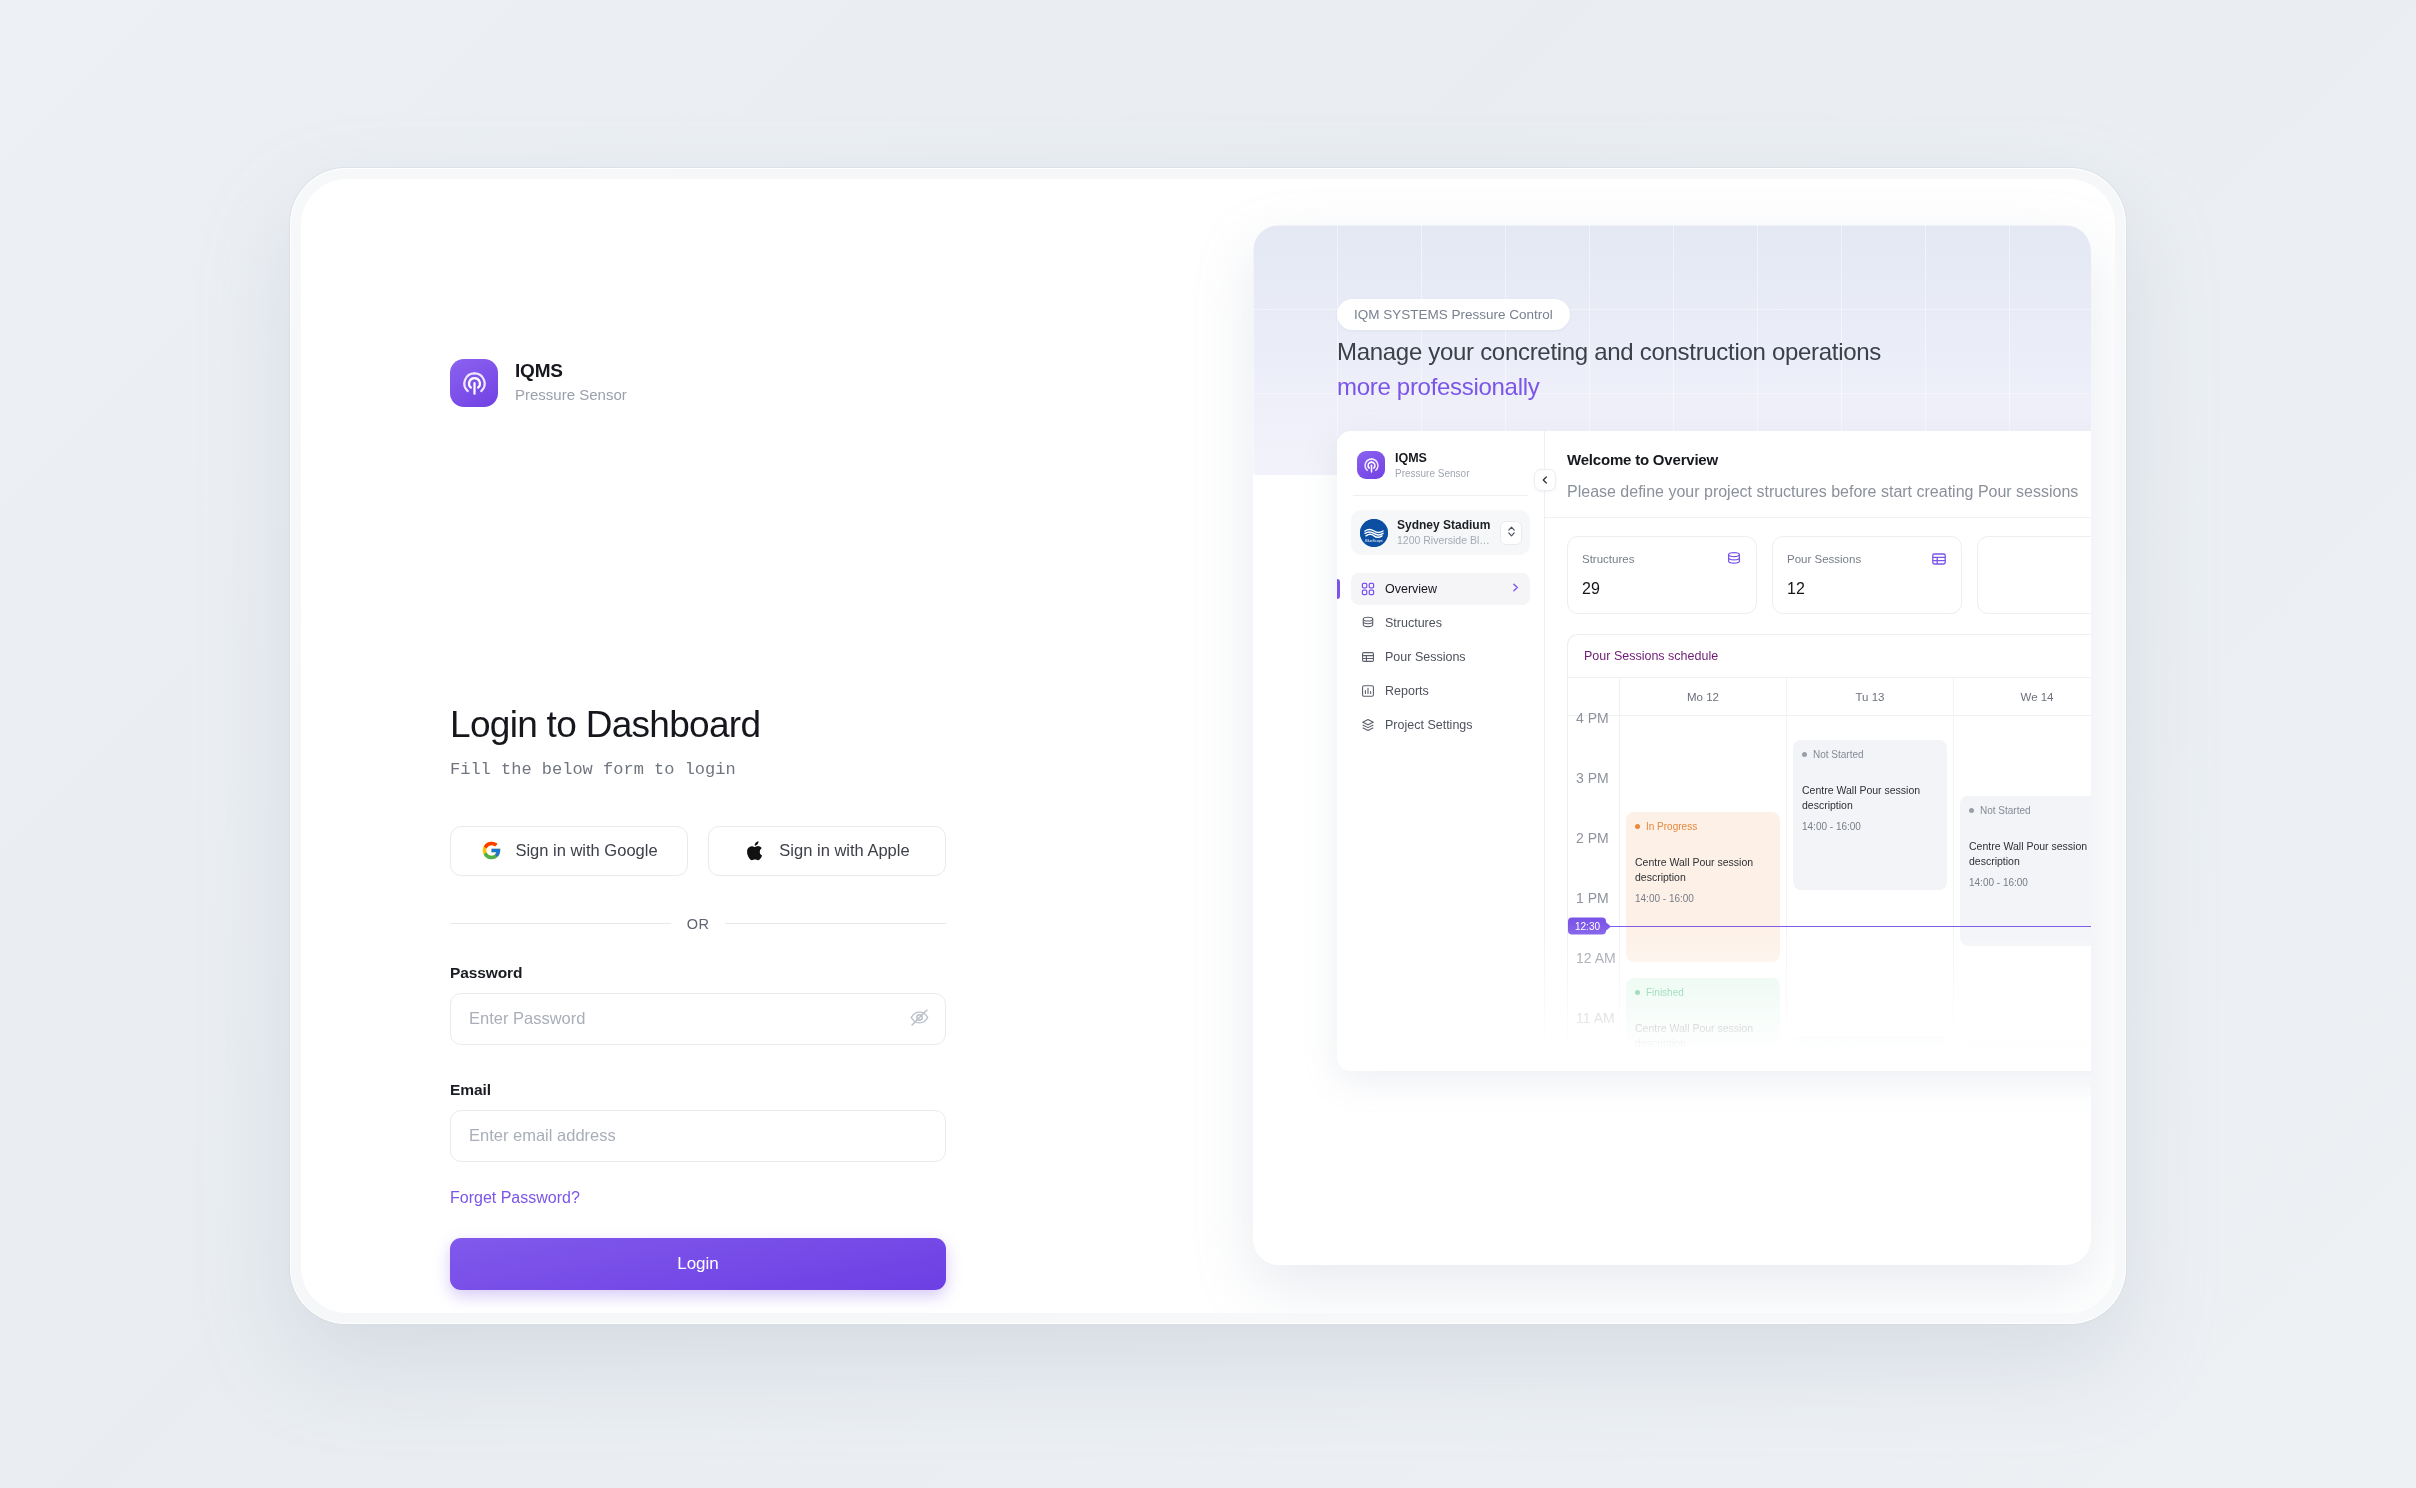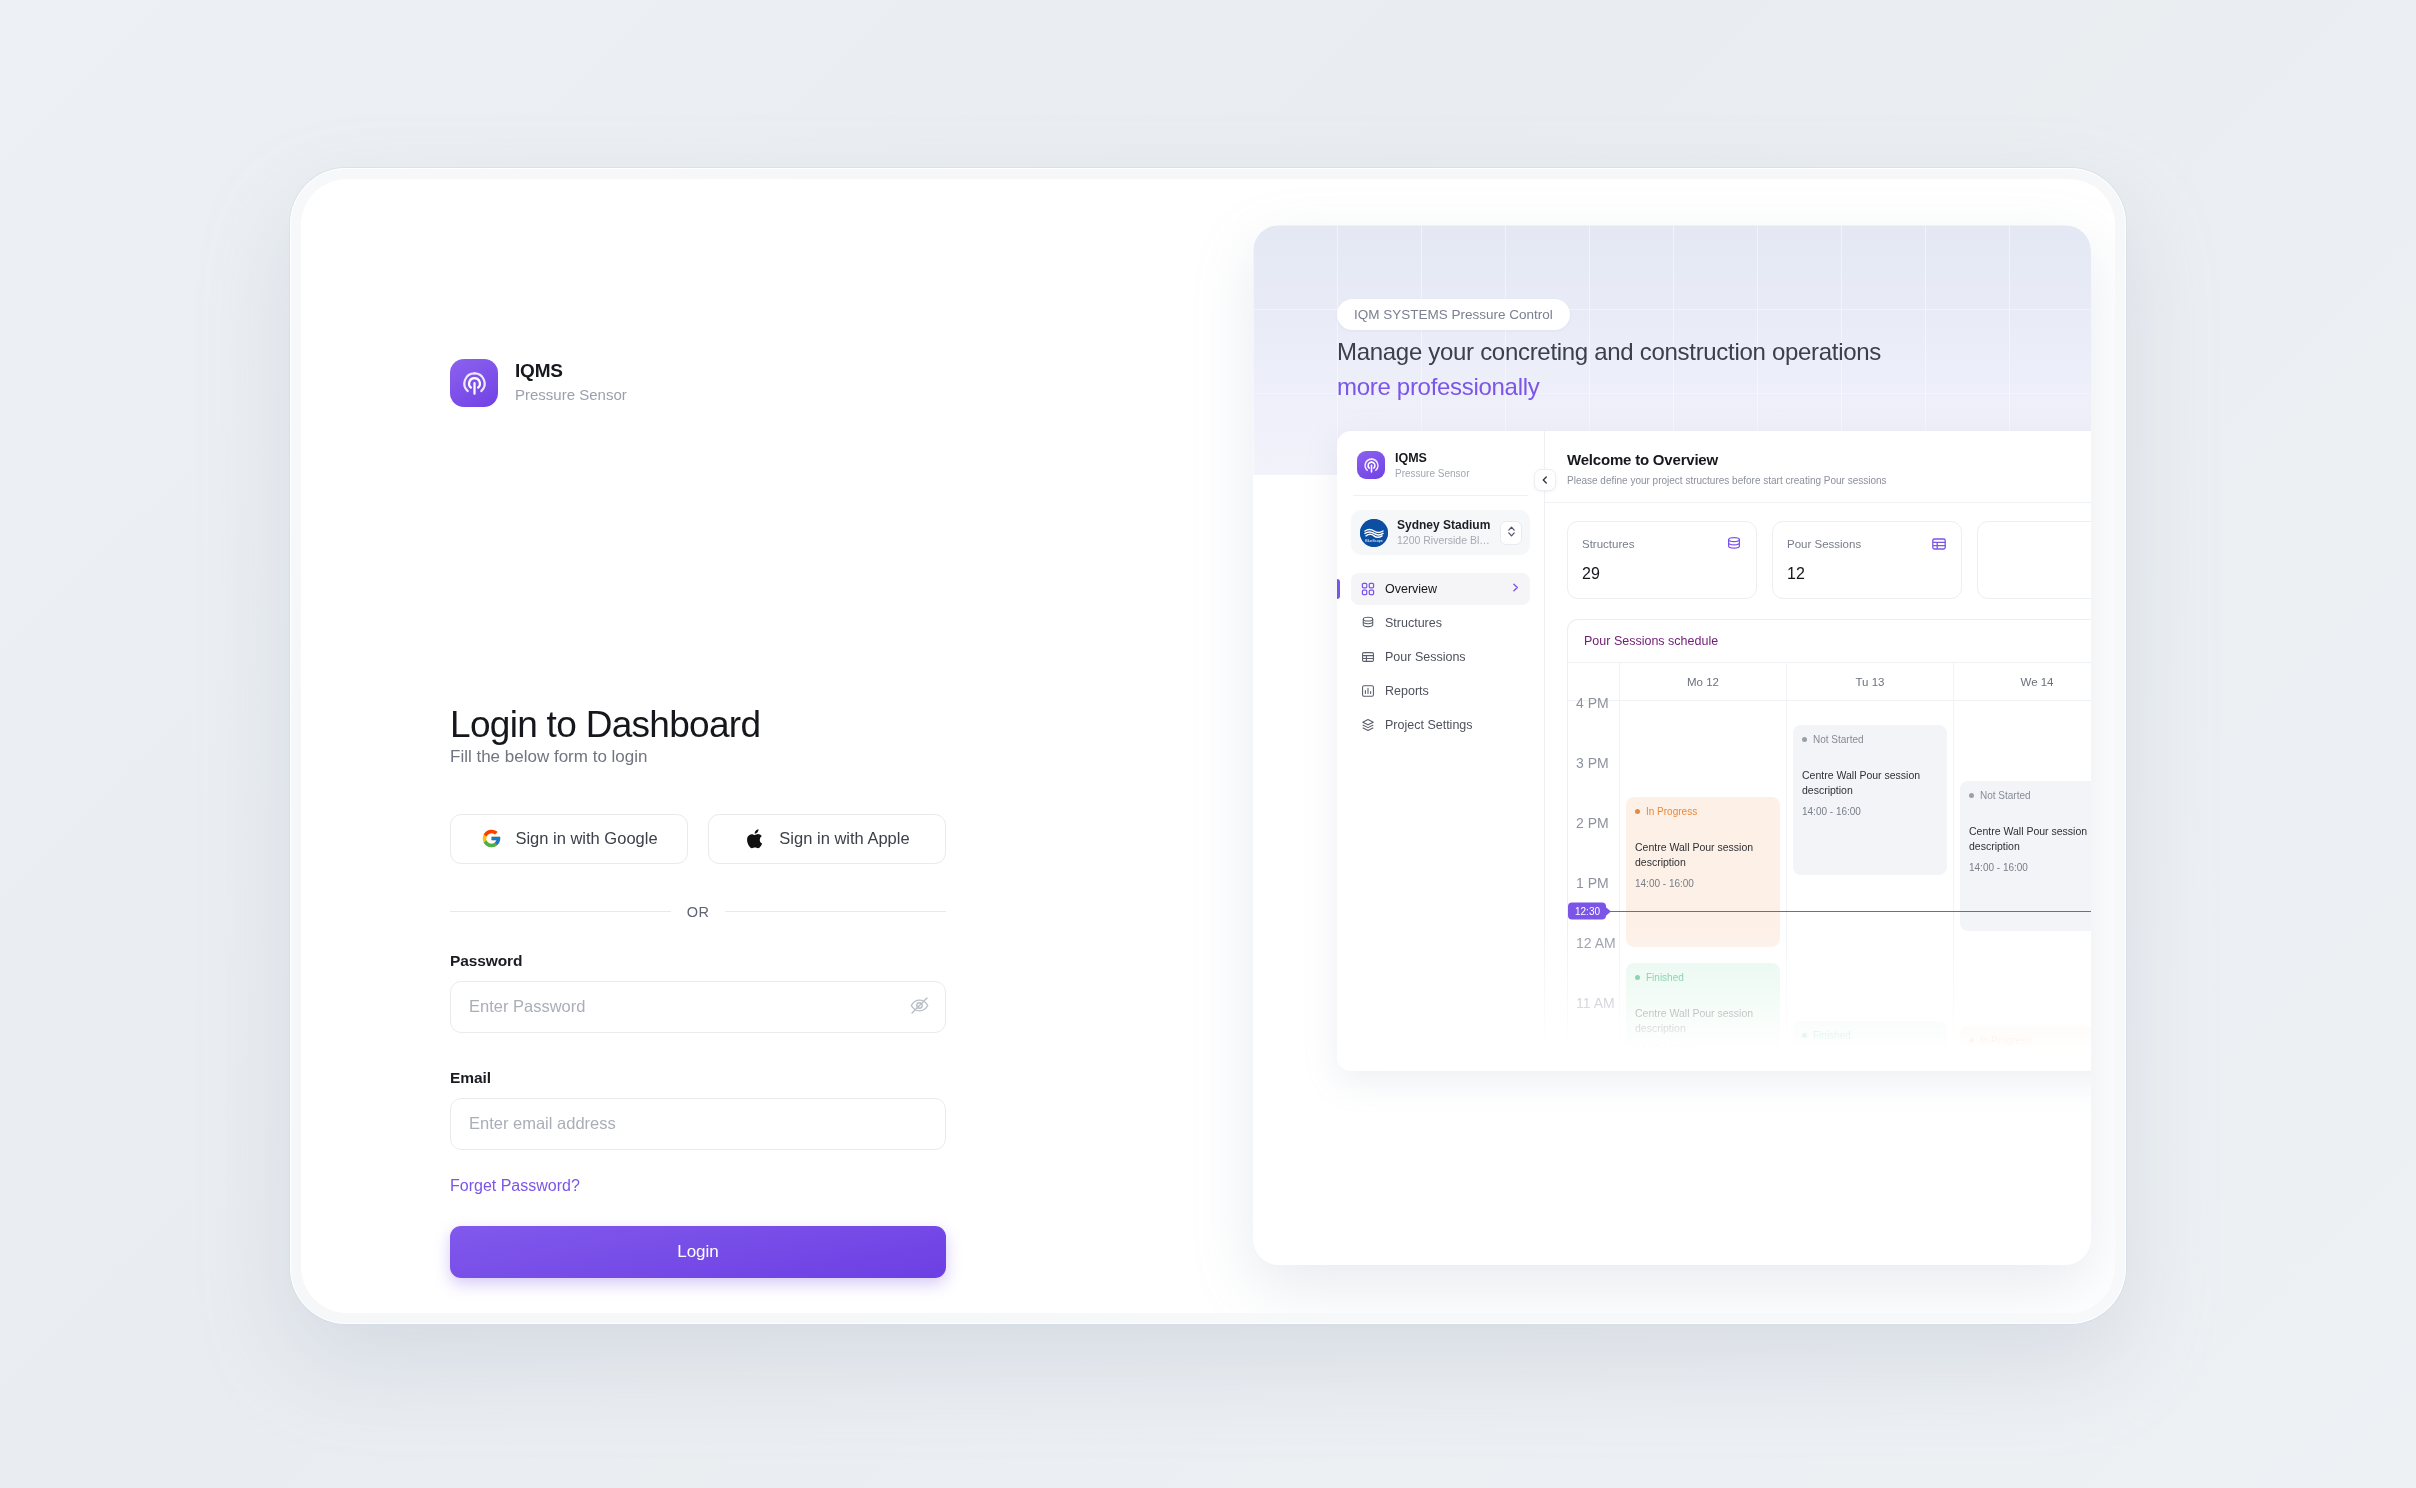--- a/index.html
+++ b/index.html
@@ -63,21 +63,21 @@
   .login-body {
     position: absolute;
     left: 149px; top: 525px;
     width: 496px;
   }
   .login-title {
     font-size: 37px; font-weight: 400; color: #15171c;
     letter-spacing: -0.7px; line-height: 1.15;
   }
   .login-sub {
-    font-size: 17px; color: #70757f; 
+    font-size: 17px; color: #70757f; margin-top: 13px; font-family: Liberation Mono, monospace;
   }
 
   .social-row {
     display: flex; gap: 20px; margin-top: 47px;
   }
   .social-btn {
     flex: 1 1 0;
     height: 50px;
     border: 1px solid #e8eaee;
     border-radius: 11px;
@@ -255,21 +255,21 @@
   .collapse-btn {
     position: absolute; left: -11px; top: 38px;
     width: 22px; height: 22px; border-radius: 7px;
     background: #fff; border: 1px solid #edeef1;
     display: flex; align-items: center; justify-content: center;
     cursor: pointer; z-index: 12;
     box-shadow: 0 1px 3px rgba(140,152,175,0.12);
   }
   .main-head { padding: 20px 22px 16px 22px; border-bottom: 1px solid #f0f1f4; }
   .main-head .mh-t { font-size: 15px; font-weight: 700; color: #16181d; letter-spacing: -0.2px;}
-  .main-head .mh-s { font-size: 10px; color: #8b909b; margin-top: 7px; }
+  .main-head .mh-s { font-size: 16px; color: #8b909b; margin-top: 15px; }
 
   .stat-row { display: flex; gap: 15px; padding: 18px 22px 0 22px; }
   .stat-card {
     flex: 0 0 190px;
     border: 1px solid #eceef1; border-radius: 11px;
     padding: 13px 14px 15px 14px;
     background: #fff;
   }
   .stat-card .sc-top { display: flex; align-items: center; justify-content: space-between; }
   .stat-card .sc-label { font-size: 11.5px; color: #777d88; }

